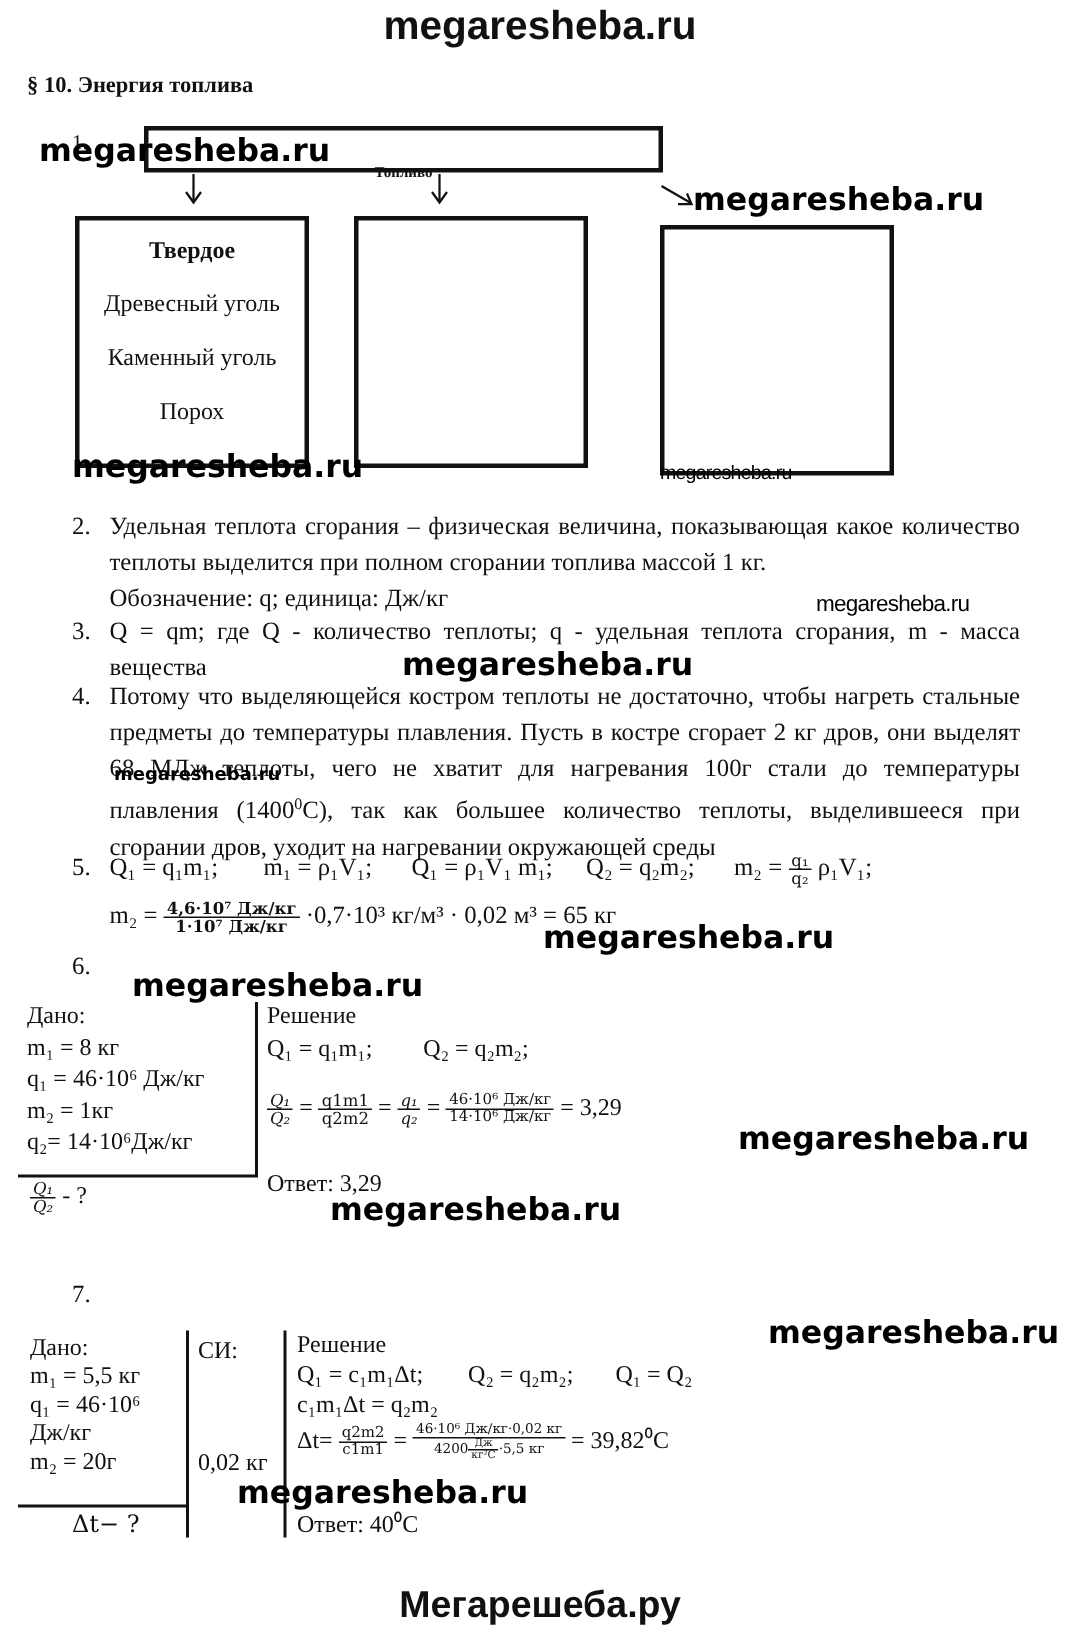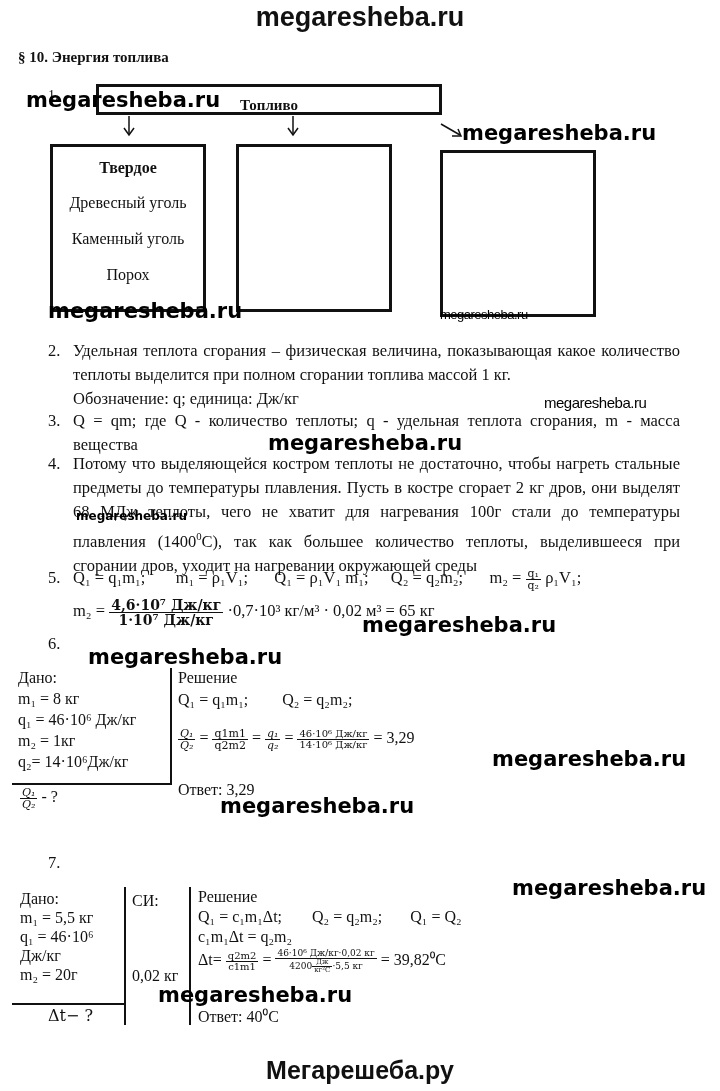--- a/index.html
+++ b/index.html
@@ -28,21 +28,21 @@
 </style>
 </head>
 <body>
 
 <div class="abs site-header" style="left:0; top:2px; width:720px; text-align:center;">megaresheba.ru</div>
 
 <div class="abs section-title" style="left:18px; top:49px;">§ 10. Энергия топлива</div>
 
 <div class="abs txt" style="left:48px; top:84px; font-size:14px;">1.</div>
 <div class="abs box" style="left:96px; top:84px; width:340px; height:25px;">
-  <div style="text-align:center; font-weight:bold; font-size:15px; padding-top:10px;">Топливо</div>
+  <div style="text-align:center; font-weight:bold; font-size:10px; padding-top:23px;">Топливо</div>
 </div>
 <div class="abs box-wm wm-bold" style="left:26px; top:88px; font-size:21px;">megaresheba.ru</div>
 
 <div class="abs arrow" style="left:122px; top:115px;">
   <svg width="14" height="22">
       <line x1="7" y1="1" x2="7" y2="19" stroke="#111" stroke-width="1.5"></line>
       <polyline points="2,13 7,20 12,13" fill="none" stroke="#111" stroke-width="1.5"></polyline>
     </svg>
 </div>
 <div class="abs arrow" style="left:286px; top:115px;">
@@ -92,21 +92,21 @@
   <span>Q₁ =  ρ₁V₁ m₁;</span>
   <span style="display:inline-block; width:14px;"></span>
   <span>Q₂ = q₂m₂;</span>
   <span style="display:inline-block; width:18px;"></span>
   <span>m₂ =</span>
   <span class="frac cambria" style="font-size:11px;"><span class="num">q₁</span><span>q₂</span></span>
   <span>ρ₁V₁;</span>
 </div>
 <div class="abs txt" style="left:73px; top:598px; white-space:nowrap;">
   <span>m₂ =</span>
-  <span class="frac cambria" style="font-size:14px; font-weight:bold;"><span class="num">4,6·10⁷ Дж/кг</span><span>1·10⁷ Дж/кг</span></span>
+  <span class="frac cambria" style="font-size:11px; font-weight:bold;"><span class="num">4,6·10⁷ Дж/кг</span><span>1·10⁷ Дж/кг</span></span>
   <span>·0,7·10³ кг/м³ · 0,02 м³ = 65 кг</span>
 </div>
 <div class="abs wm-bold" style="left:362px; top:613px; font-size:21px;">megaresheba.ru</div>
 
 <div class="abs txt" style="left:48px; top:632px;">6.</div>
 <div class="abs wm-bold" style="left:88px; top:645px; font-size:21px;">megaresheba.ru</div>
 
 <div class="abs txt" style="left:18px; top:667px; font-size:16px; line-height:21px;">
   <div>Дано:</div>
   <div>m₁ = 8 кг</div>

